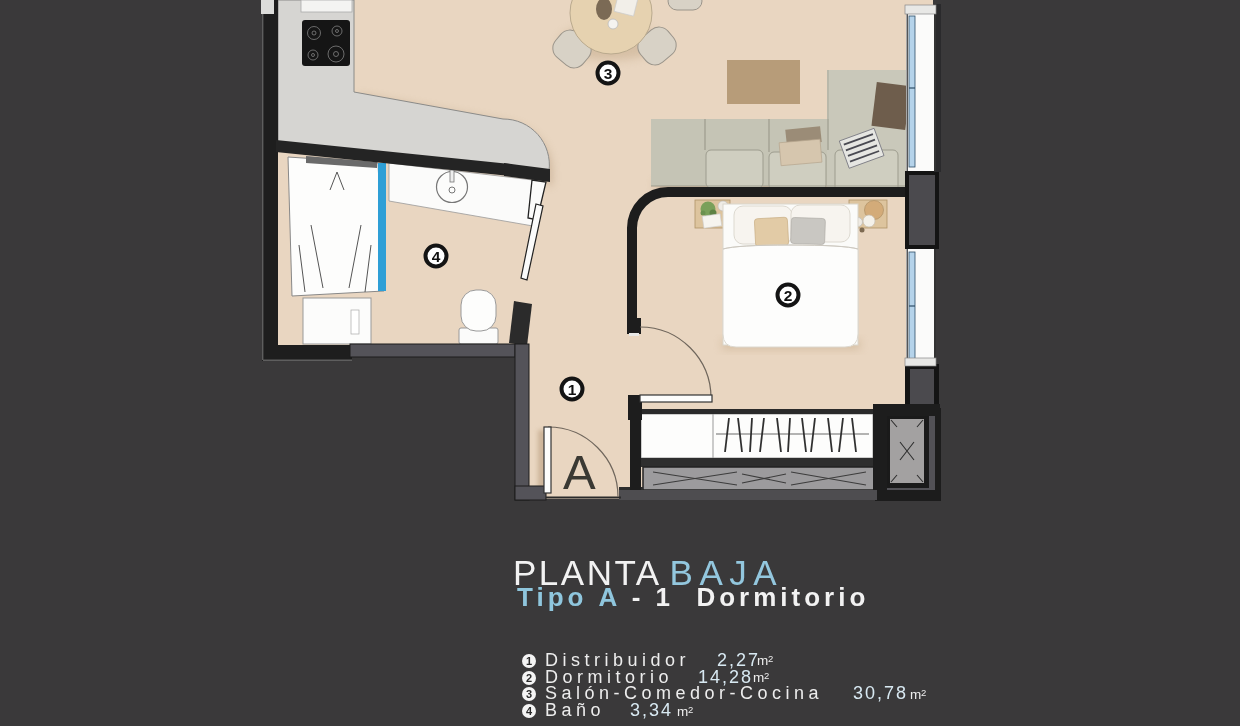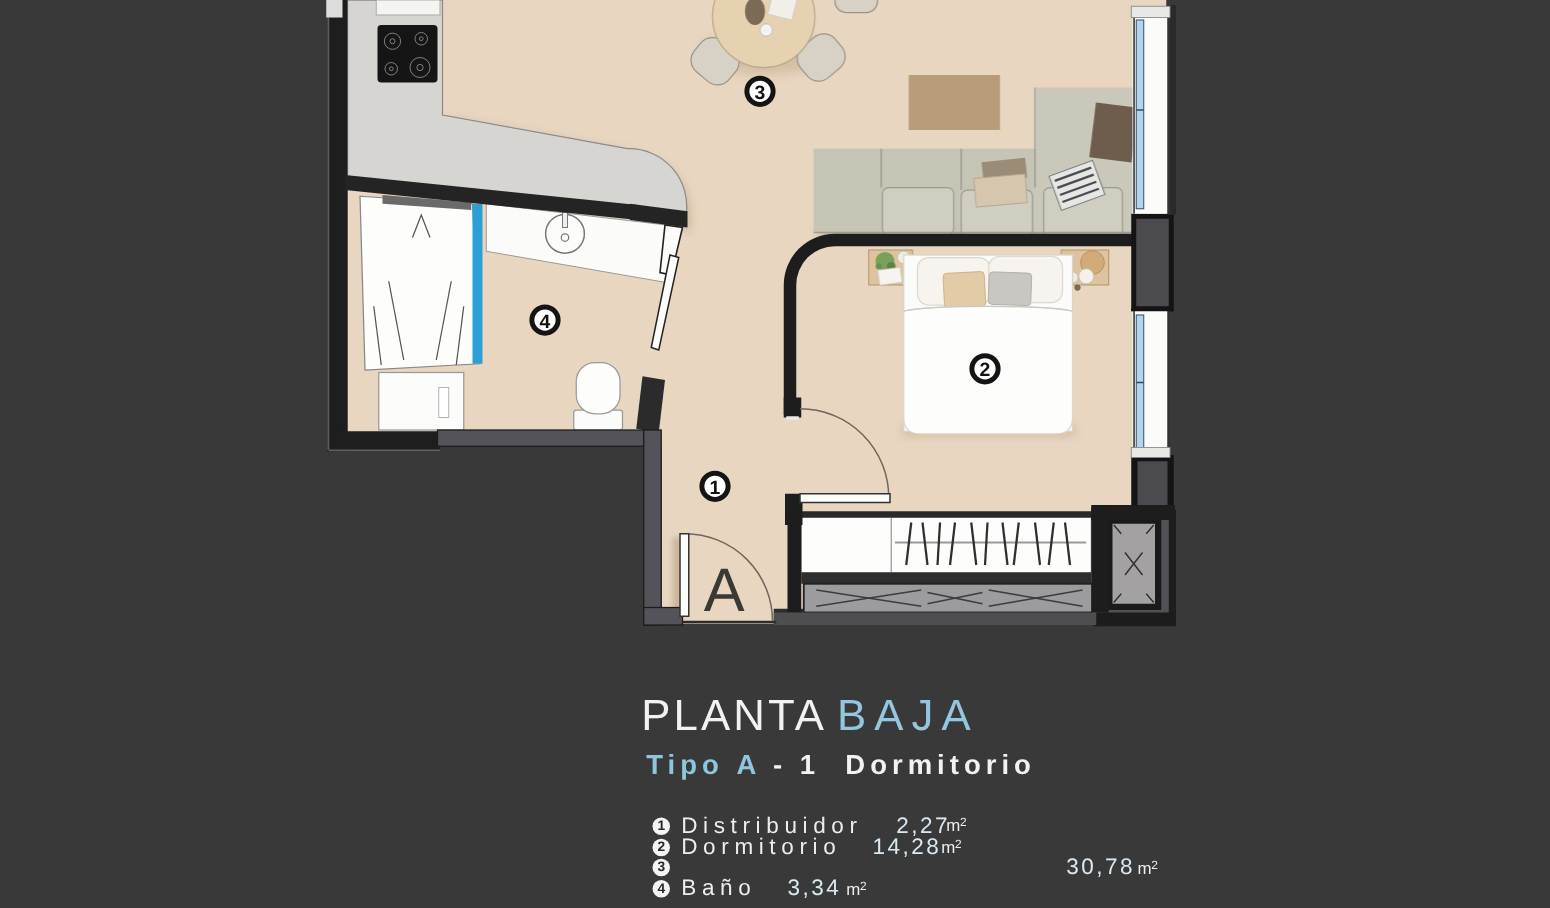--- a/index.html
+++ b/index.html
@@ -1,19 +1,19 @@
 <!DOCTYPE html>
 <html><head><meta charset="utf-8">
 <style>
 html,body{margin:0;padding:0;background:#3a393a;}
 #c{position:relative;width:1240px;height:726px;overflow:hidden;background:#3a393a;font-family:"Liberation Sans",sans-serif;}
 #c svg{position:absolute;left:0;top:0;}
 .t1{position:absolute;left:513px;top:554.9px;font-size:35px;color:#f2f2f2;letter-spacing:2.5px;white-space:nowrap;line-height:1;}
 .t1 .b{color:#93c7de;letter-spacing:6.5px;margin-left:8px;}
-.t2{position:absolute;left:517px;top:601px;font-size:22px;font-weight:bold;color:#f2f2f2;letter-spacing:4px;white-space:nowrap;line-height:1;}
+.t2{position:absolute;left:517px;top:584px;font-size:26px;font-weight:bold;color:#f2f2f2;letter-spacing:4px;white-space:nowrap;line-height:1;}
 .t2 .b{color:#8fc6dd;}
 .leg{position:absolute;left:521px;top:651.8px;font-size:18px;color:#ededed;letter-spacing:4.5px;white-space:nowrap;}
 .leg .row{position:absolute;left:0;height:17px;line-height:17px;width:440px;}
 .leg .lab{margin-left:24px;}
 .leg .num{position:absolute;color:#d8e9f2;font-weight:normal;letter-spacing:2px;}
 .leg .m{position:absolute;top:0.5px;font-size:13.5px;letter-spacing:0;font-weight:normal;}
 .leg .sup{position:absolute;top:-1.5px;font-size:9.5px;font-weight:normal;}
 .bu{position:absolute;top:2px;left:1px;width:14px;height:14px;border-radius:50%;background:#f4f4f4;color:#2a2a2a;font-size:11px;font-weight:bold;text-align:center;line-height:14px;letter-spacing:0;}
 </style></head><body>
 <div id="c">
@@ -230,16 +230,16 @@
 <text x="608" y="79" font-size="15.5" font-weight="bold" fill="#111" text-anchor="middle">3</text>
 <circle cx="436" cy="256" r="10.5" fill="#fff" stroke="#141414" stroke-width="4"></circle>
 <text x="436" y="262" font-size="15.5" font-weight="bold" fill="#111" text-anchor="middle">4</text>
 </g>
 </svg>
 <div class="t1">PLANTA<span class="b">BAJA</span></div>
 <div class="t2"><span class="b">Tipo&nbsp;A</span> - 1&nbsp; Dormitorio</div>
 <div class="leg">
 <div class="row" style="top:0"><span class="bu">1</span><span class="lab">Distribuidor</span><span class="num" style="left:196px">2,27</span><span class="m" style="left:236px">m</span><span class="sup" style="left:247px">2</span></div>
 <div class="row" style="top:16.8px"><span class="bu">2</span><span class="lab">Dormitorio</span><span class="num" style="left:177px">14,28</span><span class="m" style="left:232px">m</span><span class="sup" style="left:243px">2</span></div>
-<div class="row" style="top:33.5px"><span class="bu">3</span><span class="num" style="left:332px">30,78</span><span class="m" style="left:389px">m</span><span class="sup" style="left:400px">2</span></div>
+<div class="row" style="top:33.5px"><span class="bu">3</span><span class="lab">Salón-Comedor-Cocina</span><span class="num" style="left:332px">30,78</span><span class="m" style="left:389px">m</span><span class="sup" style="left:400px">2</span></div>
 <div class="row" style="top:50.3px"><span class="bu">4</span><span class="lab">Baño</span><span class="num" style="left:109px">3,34</span><span class="m" style="left:156px">m</span><span class="sup" style="left:167px">2</span></div>
 </div>
 </div>
 
 </body></html>

